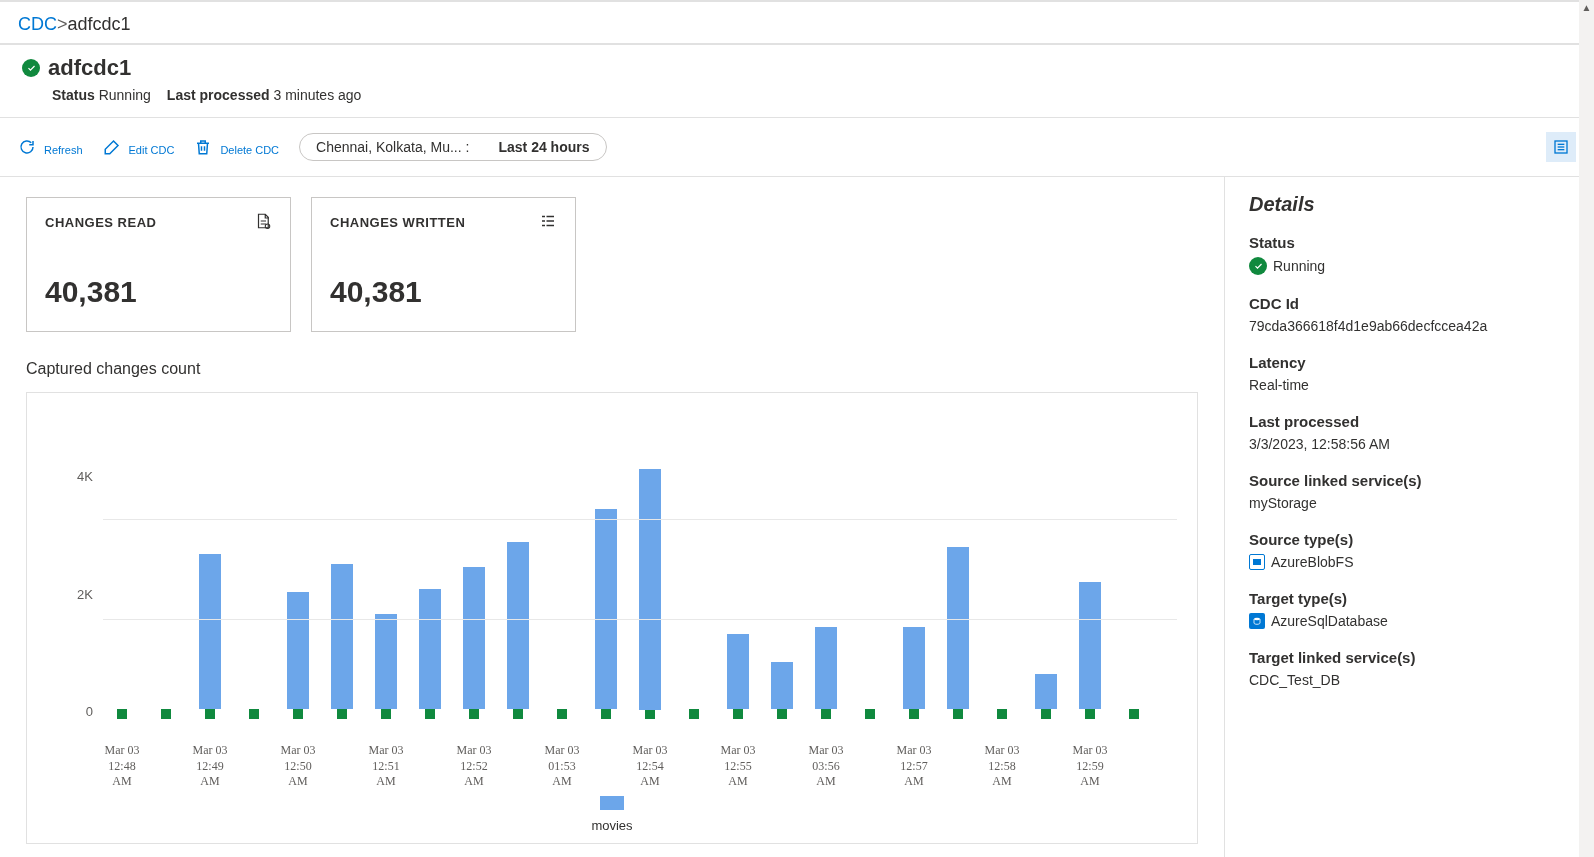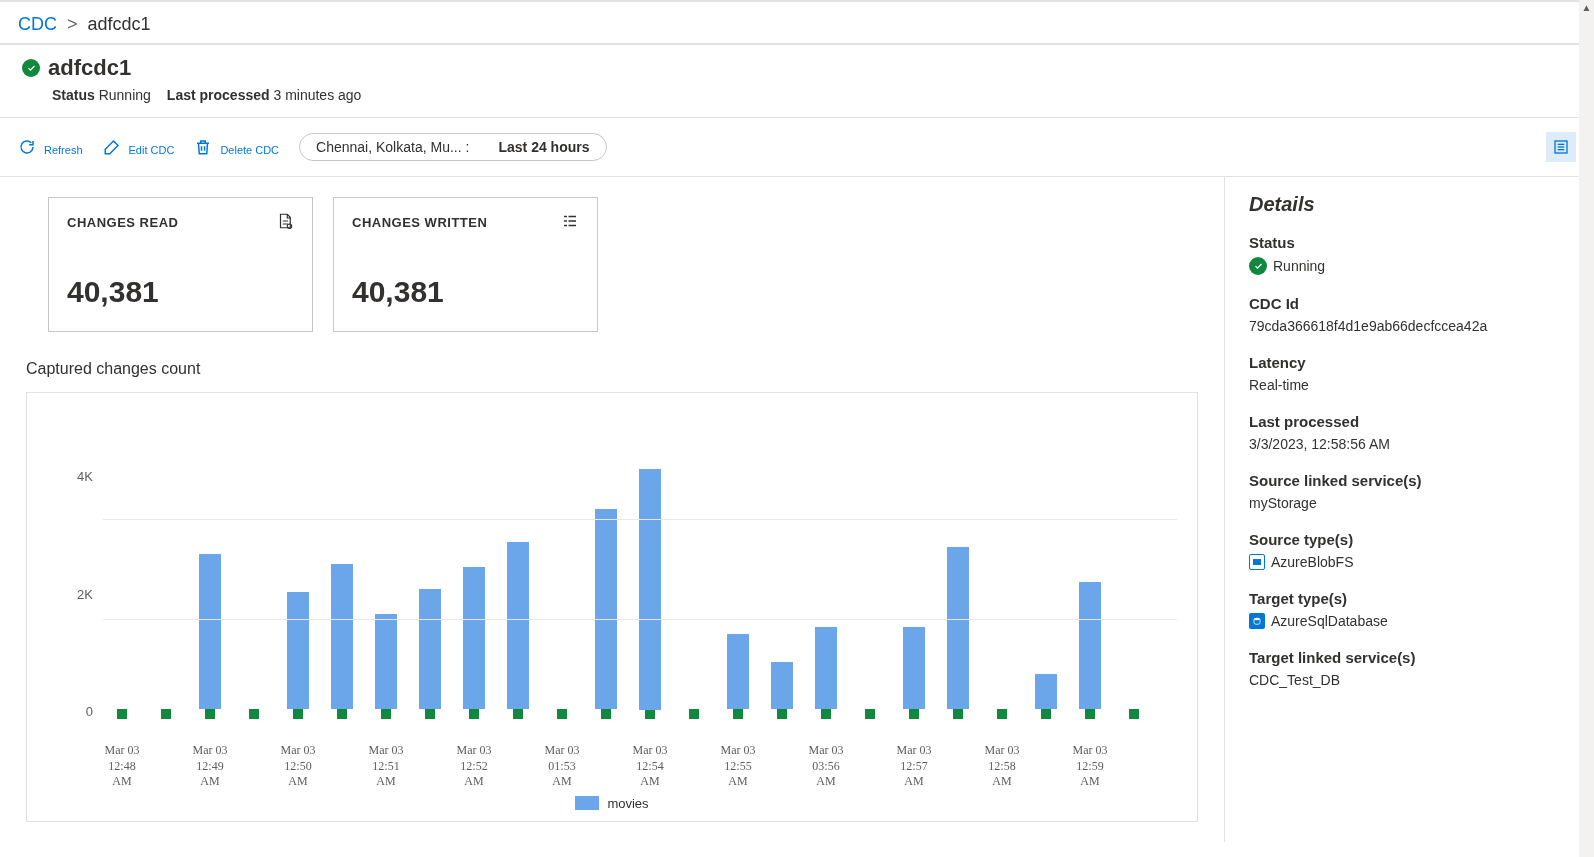--- a/index.html
+++ b/index.html
@@ -10,21 +10,21 @@
     background: #ffffff;
     width: 1594px;
     overflow-x: hidden;
   }
 
   
   .breadcrumb-bar {
     padding: 12px 18px 8px 18px;
     display: flex;
     align-items: center;
-    gap: 10px;
+    gap: 0;
     font-size: 18px;
     border-bottom: 2px solid #e1e1e1;
     border-top: 2px solid #e1e1e1;
   }
   .breadcrumb-link { color: #0078d4; text-decoration: none; cursor: pointer; }
   .breadcrumb-sep { color: #605e5c; }
   .breadcrumb-current { color: #323130; font-weight: 400; }
 
   .title-row {
     padding: 10px 22px 4px 22px;
@@ -89,21 +89,21 @@
     align-items: stretch;
   }
   .main { flex: 1; padding: 20px 26px; }
   .details {
     width: 370px;
     border-left: 1px solid #e1e1e1;
     padding: 16px 24px;
   }
 
   
-  .cards { display:flex; gap: 20px; margin-left: 22px; }
+  .cards { display:flex; gap: 20px; }
   .card {
     border: 1px solid #c8c6c4;
     width: 265px;
     padding: 14px 18px 22px 18px;
   }
   .card-head { display:flex; justify-content:space-between; align-items:center; }
   .card-title { font-size: 13px; letter-spacing: 0.5px; font-weight: 600; color: #323130; }
   .card-icon svg { width:18px; height:18px; fill:#323130; }
   .card-value { font-size: 30px; font-weight: 600; margin-top: 42px; }
 
@@ -153,21 +153,21 @@
   .x-labels {
     display:flex;
     margin-left:56px; margin-right:24px;
     font-size:12px; color:#605e5c; text-align:center;
     gap:6px;
   }
   .x-label { flex:2; visibility:hidden; line-height:1.3; display:flex; flex-direction:column; }
   .x-label.visible { visibility:visible;font-family:Liberation Serif, serif; }
   .legend {
     display:flex; justify-content:center; gap:8px; align-items:center;
-    font-size:13px; color:#323130; margin-top:6px;
+    font-size:13px; color:#323130; margin-top:6px;flex-direction:column;
   }
   .legend-swatch { width:24px; height:14px; background:#6ca6ea; }
 
   
   .details h2 { font-size:20px; font-weight:600; margin-bottom:18px;font-style:italic; }
   .d-group { margin-bottom: 20px; }
   .d-label { font-weight:600; font-size:15px; margin-bottom:6px; }
   .d-val { font-size:14px; color:#323130; word-break:break-all; }
   .d-val-row { display:flex; align-items:center; gap:6px; }
   .type-icon {

